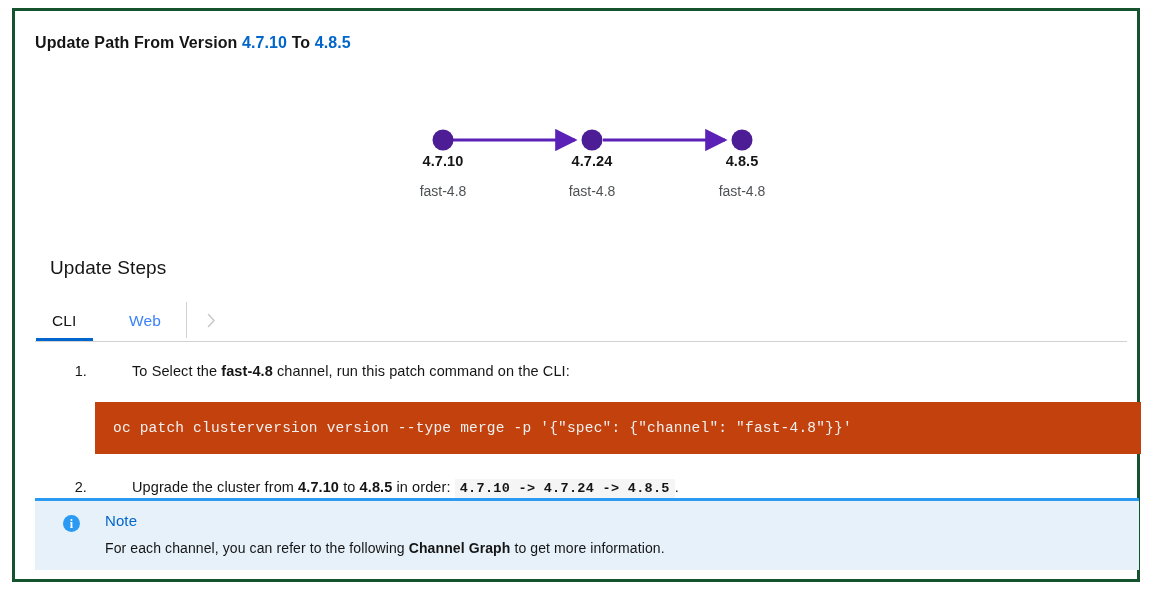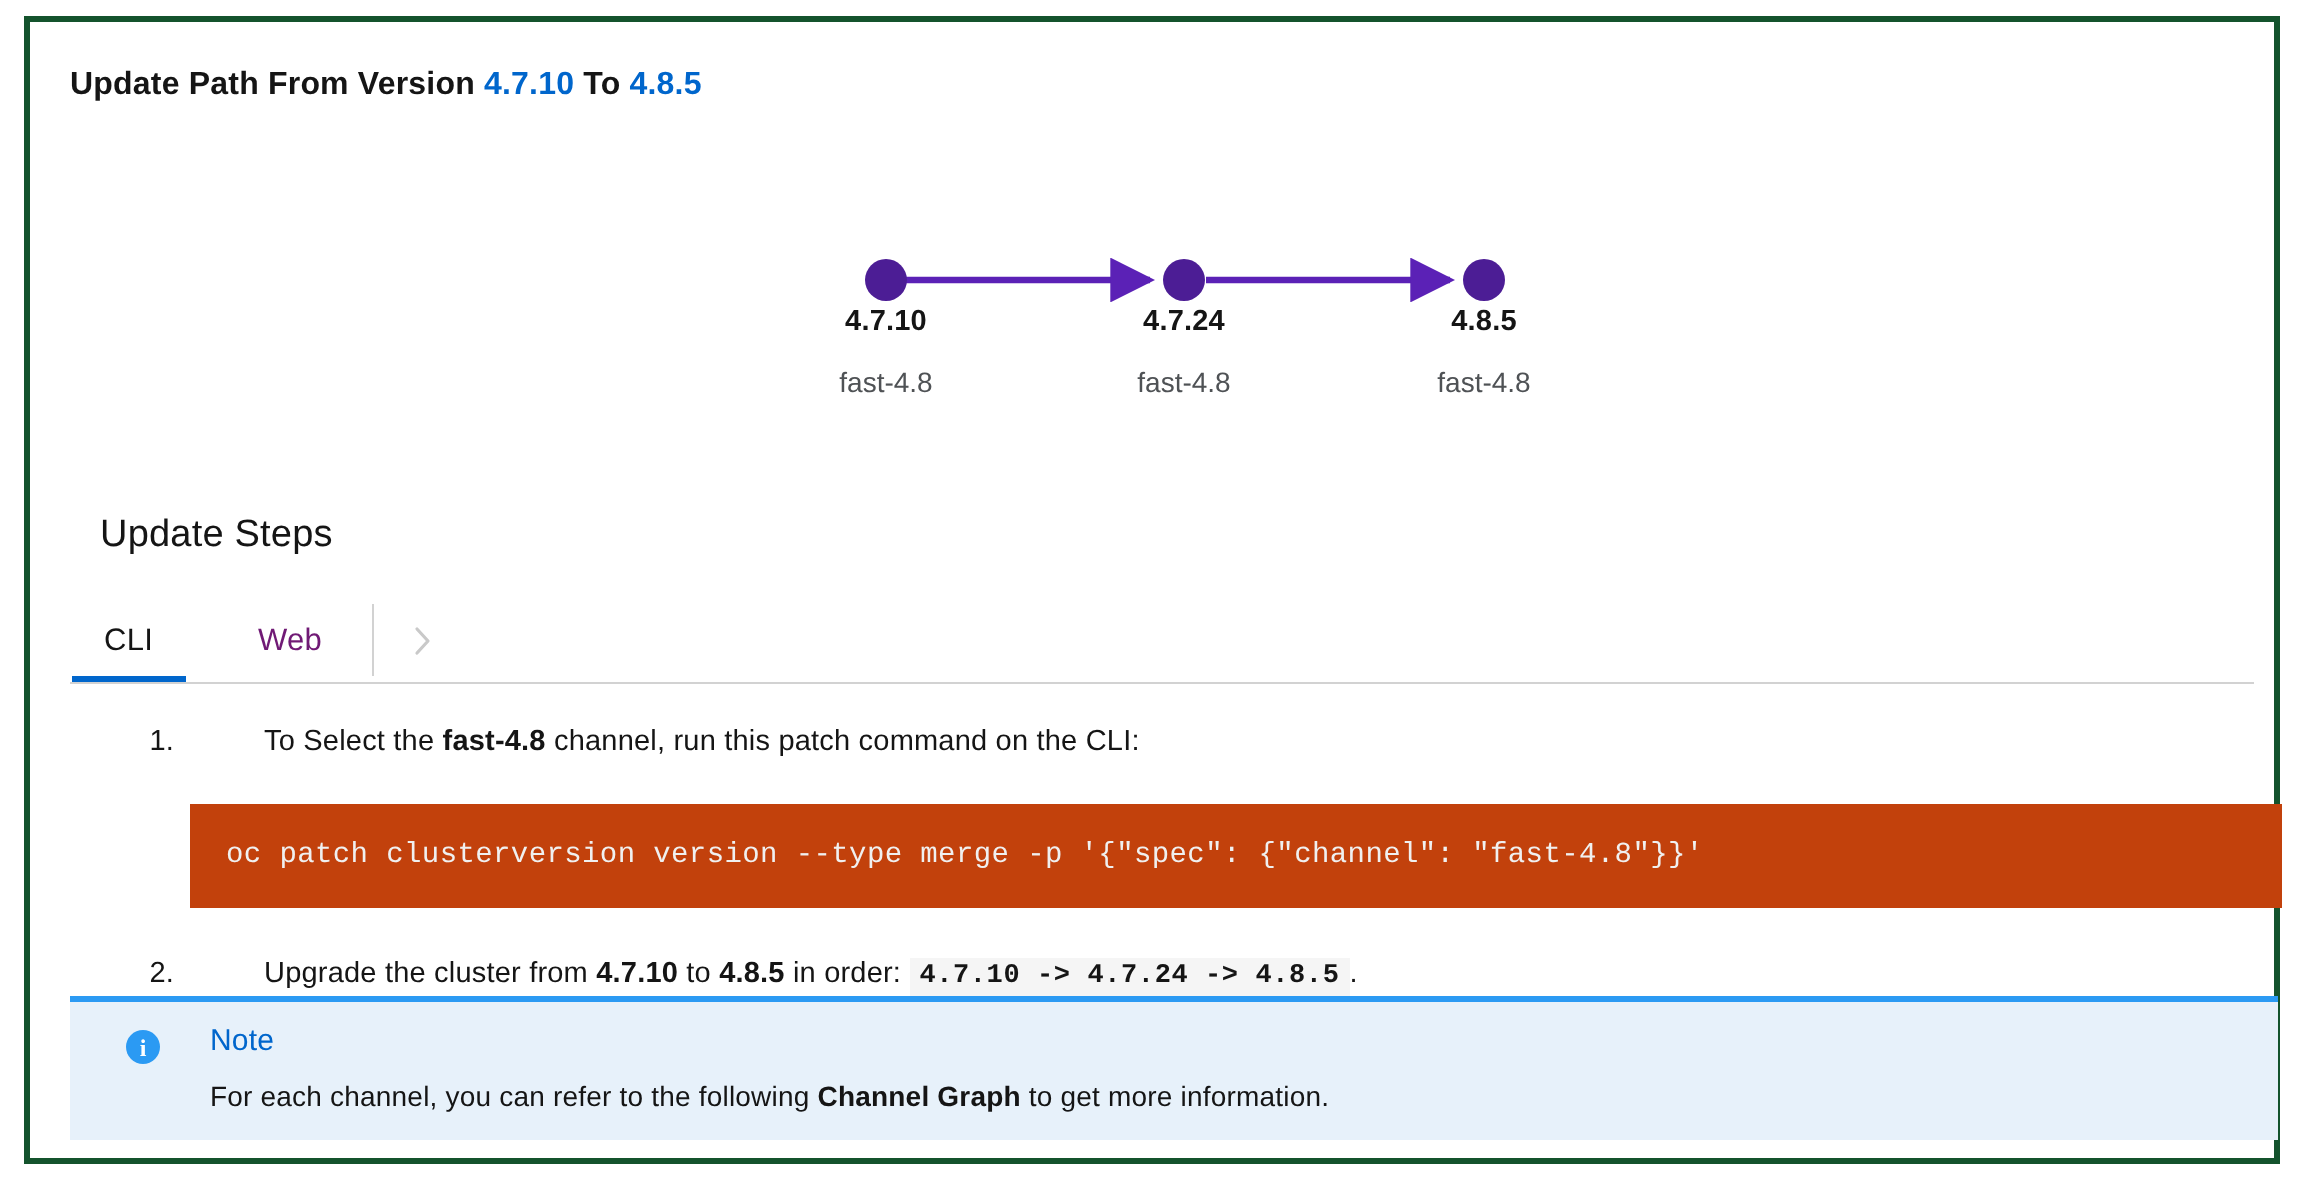--- a/index.html
+++ b/index.html
@@ -130,21 +130,21 @@
     content: "";
     position: absolute;
     left: 0;
     bottom: 0;
     width: 100%;
     height: 3px;
     background: #0066cc;
   }
   .tab.inactive {
     left: 78px;
-    color: #701a75;
+    color: #3b82f6;
   }
   .tab-divider {
     position: absolute;
     left: 151px;
     top: 2px;
     width: 1px;
     height: 36px;
     background: #d2d2d2;
   }
   .tab-scroll {

